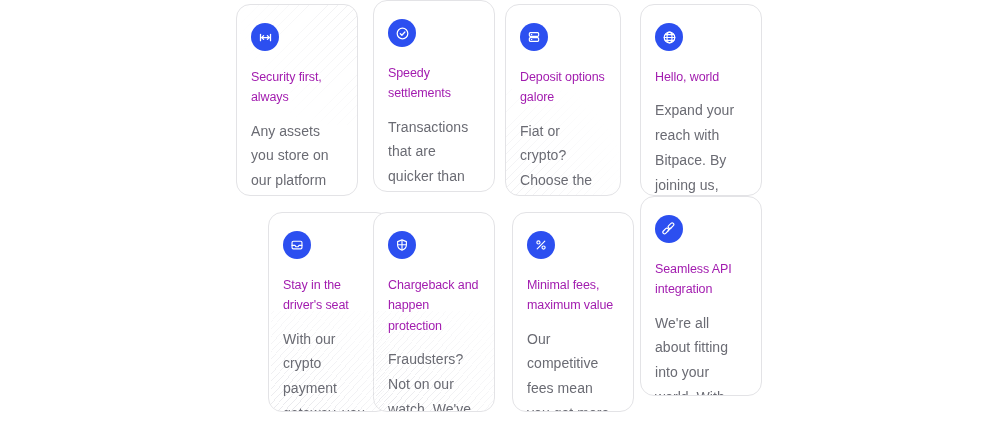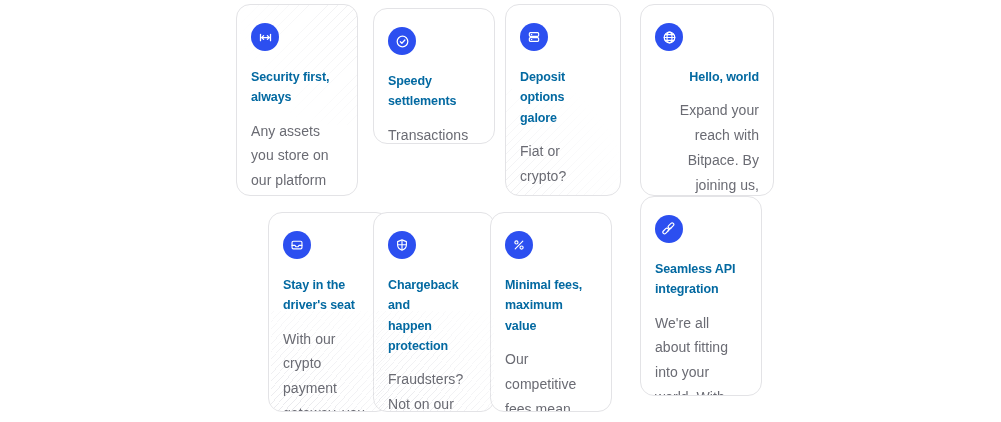--- a/index.html
+++ b/index.html
@@ -87,23 +87,23 @@
     border-radius: 50%;
     background: #2c4ff0;
     display: flex;
     align-items: center;
     justify-content: center;
     margin-bottom: 16px;
   }
   .icon-badge svg { display: block; }
   .card-title {
     font-size: 12.5px;
-    font-weight: 700;
+    font-weight: 400;
     line-height: 1.62;
-    color: #0369a1;
+    color: #a21caf;
     letter-spacing: -0.1px;
     margin-bottom: 11px;
     white-space: pre-line;
   }
   .card-body {
     font-size: 14px;
     line-height: 1.78;
     color: #6a6b73;
     letter-spacing: 0.05px;
   }
@@ -124,21 +124,21 @@
           <polyline points="9,9 6,12 9,15"></polyline>
           <polyline points="15,9 18,12 15,15"></polyline>
         </svg>
       </div>
       <div class="card-title">Security first,
 always</div>
       <div class="card-body">Any assets you store on our platform will be protected by our multi-layered security protocols. You focus on growing your empire while we keep it safe.</div>
     </div>
   </div>
 
-  <div class="card" style="left:373px; top:8px; width:122px; height:136px;">
+  <div class="card" style="left:373px; top:0; width:122px; height:192px;">
     <div class="card-inner">
       <div class="icon-badge">
         <svg width="15" height="15" viewBox="0 0 24 24" fill="none" stroke="#ffffff" stroke-width="2" stroke-linecap="round" stroke-linejoin="round">
           <circle cx="12" cy="12" r="8.5"></circle>
           <polyline points="8.5,12.3 11,14.8 15.8,9.6"></polyline>
         </svg>
       </div>
       <div class="card-title">Speedy
 settlements</div>
       <div class="card-body">Transactions that are quicker than brewing a cup of coffee? You bet. With Bitpace, your transactions get settled in the blink of an eye.</div>
@@ -155,21 +155,21 @@
           <line x1="7.5" y1="7.8" x2="8.2" y2="7.8"></line>
           <line x1="7.5" y1="16.3" x2="8.2" y2="16.3"></line>
         </svg>
       </div>
       <div class="card-title">Deposit options
 galore</div>
       <div class="card-body">Fiat or crypto? Choose the deposit option that suits you best. We believe in giving you the freedom to operate your way.</div>
     </div>
   </div>
 
-  <div class="card" style="left:640px; top:4px; width:134px; height:192px;text-align:right;">
+  <div class="card" style="left:640px; top:4px; width:122px; height:192px;">
     <div class="card-inner">
       <div class="icon-badge">
         <svg width="15" height="15" viewBox="0 0 24 24" fill="none" stroke="#ffffff" stroke-width="1.9" stroke-linecap="round" stroke-linejoin="round">
           <circle cx="12" cy="12" r="8.5"></circle>
           <line x1="3.5" y1="12" x2="20.5" y2="12"></line>
           <ellipse cx="12" cy="12" rx="4" ry="8.5"></ellipse>
           <line x1="5.3" y1="7.3" x2="18.7" y2="7.3"></line>
           <line x1="5.3" y1="16.7" x2="18.7" y2="16.7"></line>
         </svg>
       </div>
@@ -202,21 +202,21 @@
           <line x1="12" y1="4.5" x2="12" y2="19.5"></line>
           <line x1="5" y1="11.5" x2="19" y2="11.5"></line>
         </svg>
       </div>
       <div class="card-title">Chargeback and
 happen protection</div>
       <div class="card-body">Fraudsters? Not on our watch. We've got robust chargeback and fraud protection measures in place to safeguard your transactions.</div>
     </div>
   </div>
 
-  <div class="card" style="left:490px; top:212px; width:122px; height:200px;">
+  <div class="card" style="left:512px; top:212px; width:122px; height:200px;">
     <div class="card-inner">
       <div class="icon-badge">
         <svg width="14" height="14" viewBox="0 0 24 24" fill="none" stroke="#ffffff" stroke-width="2" stroke-linecap="round" stroke-linejoin="round">
           <line x1="18.5" y1="5.5" x2="5.5" y2="18.5"></line>
           <circle cx="7.6" cy="7.6" r="2.7"></circle>
           <circle cx="16.4" cy="16.4" r="2.7"></circle>
         </svg>
       </div>
       <div class="card-title">Minimal fees,
 maximum value</div>

